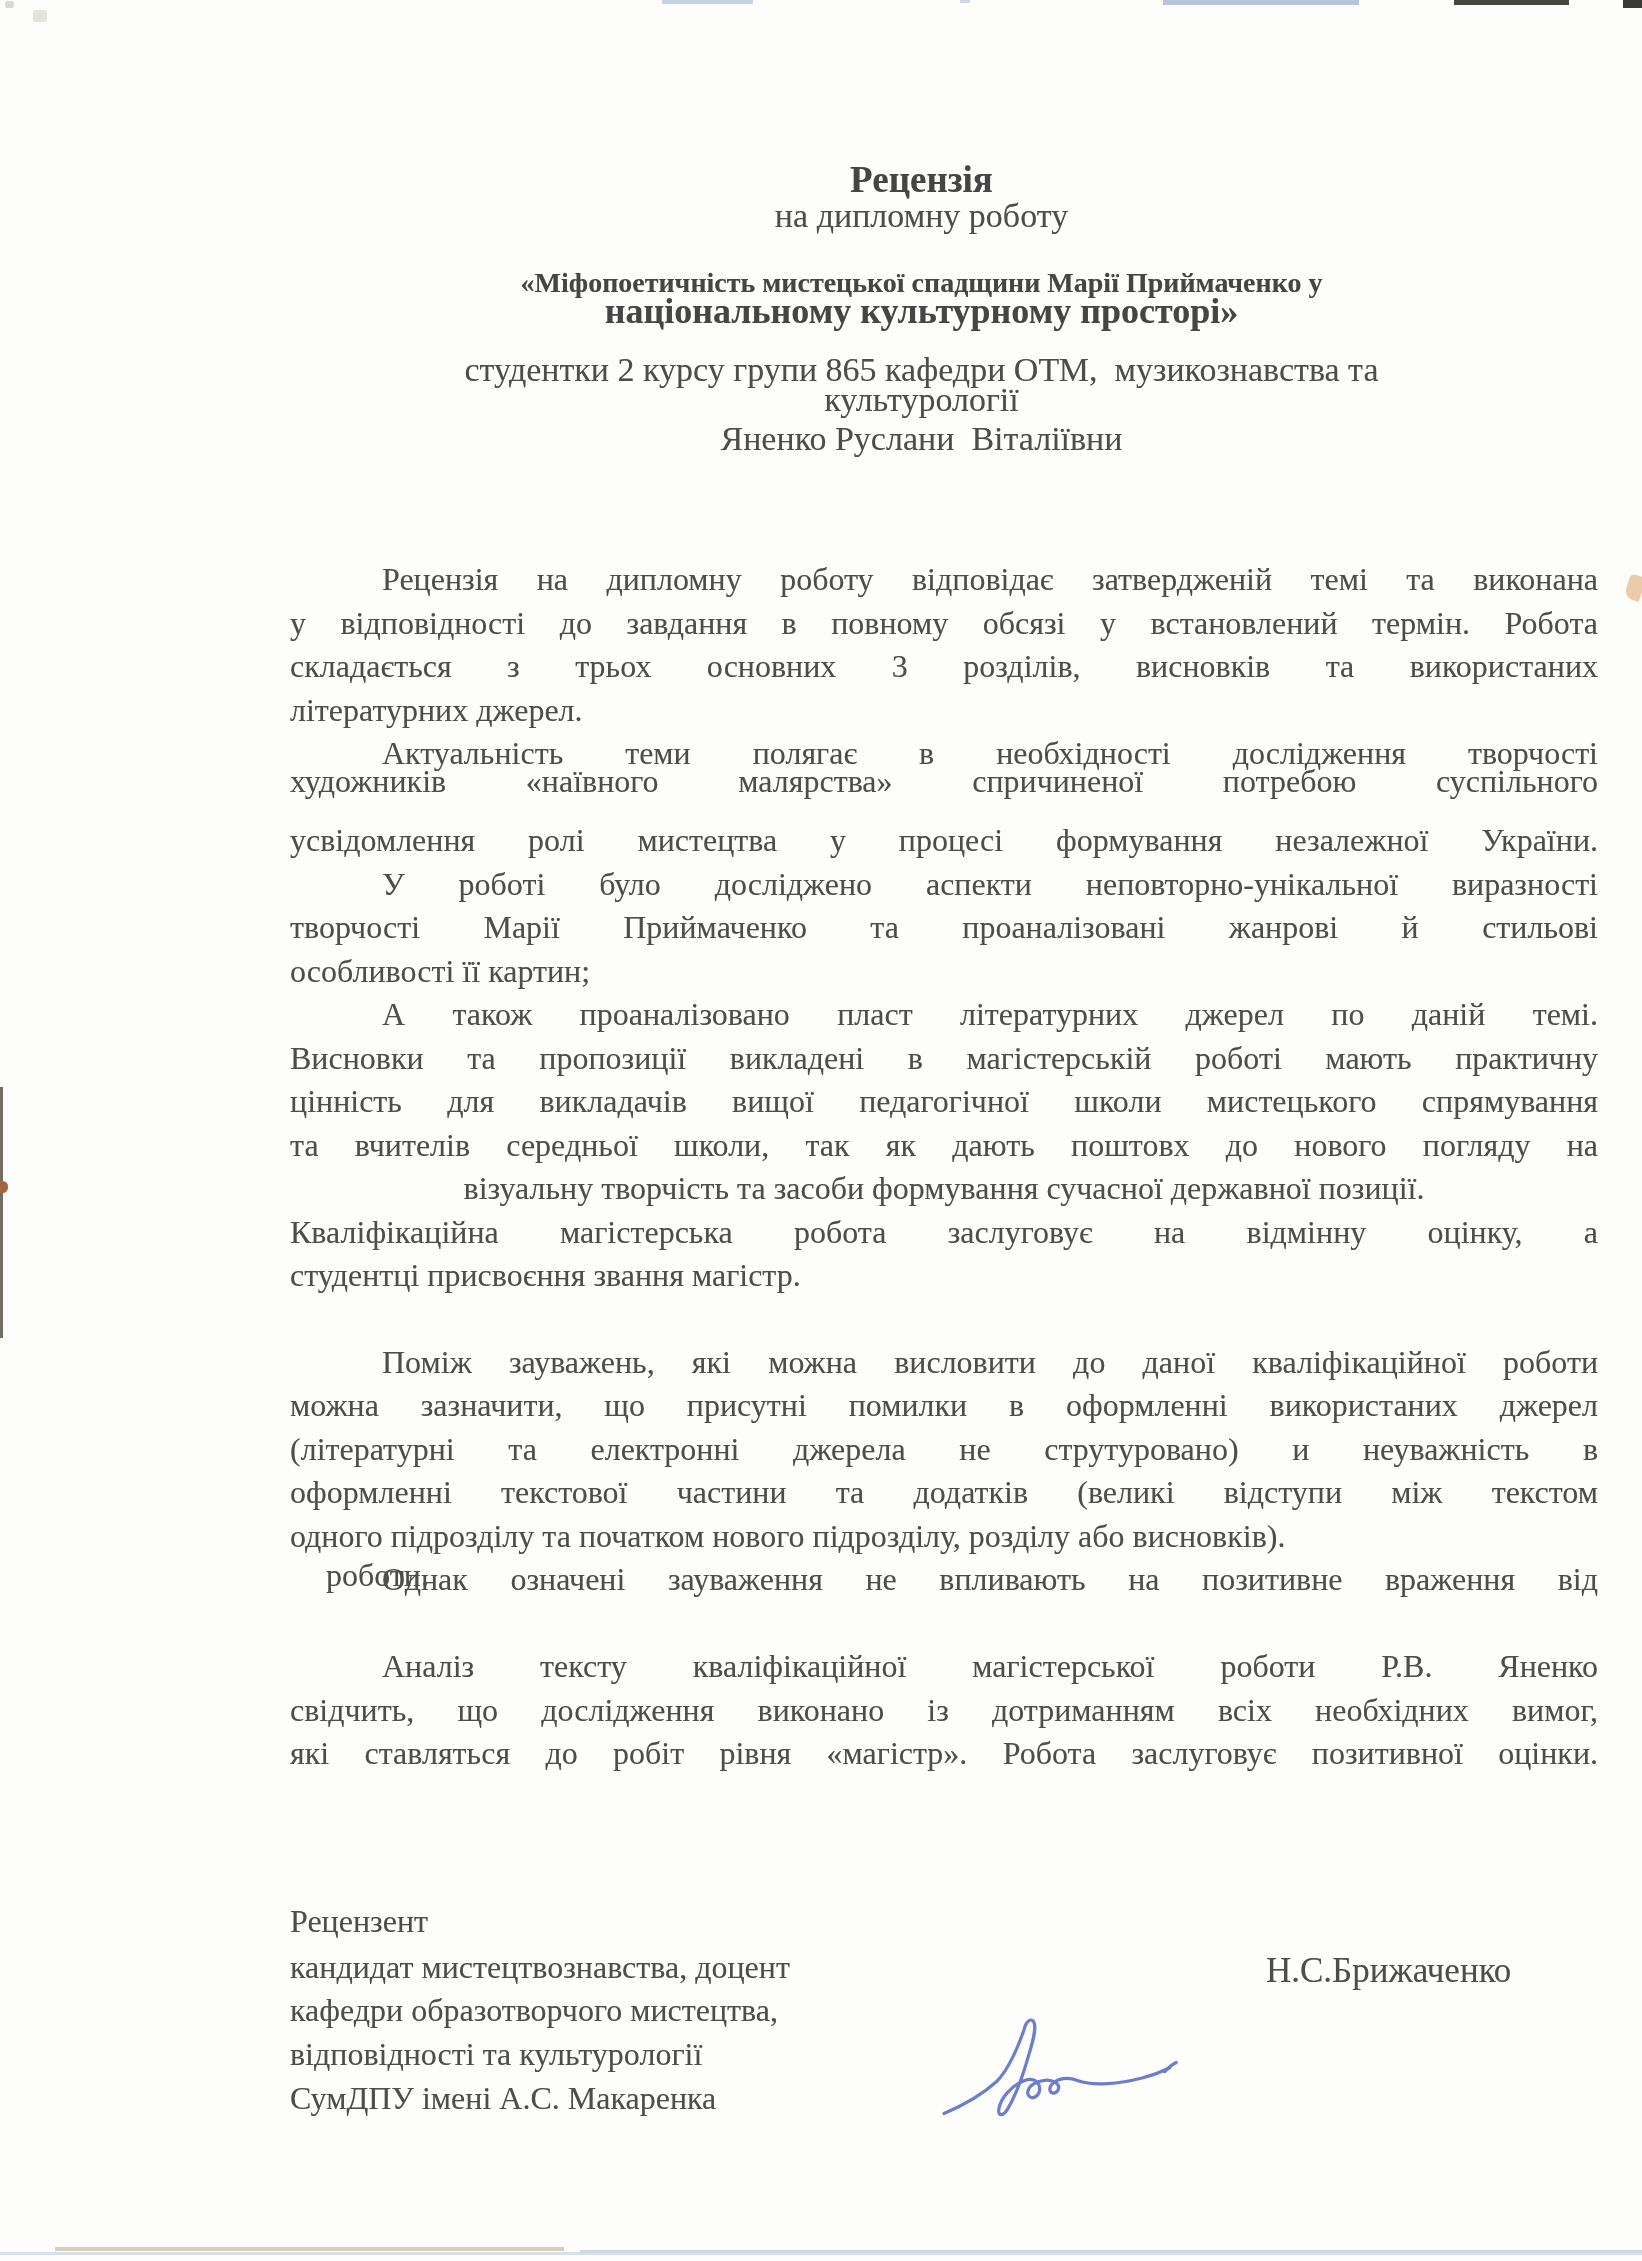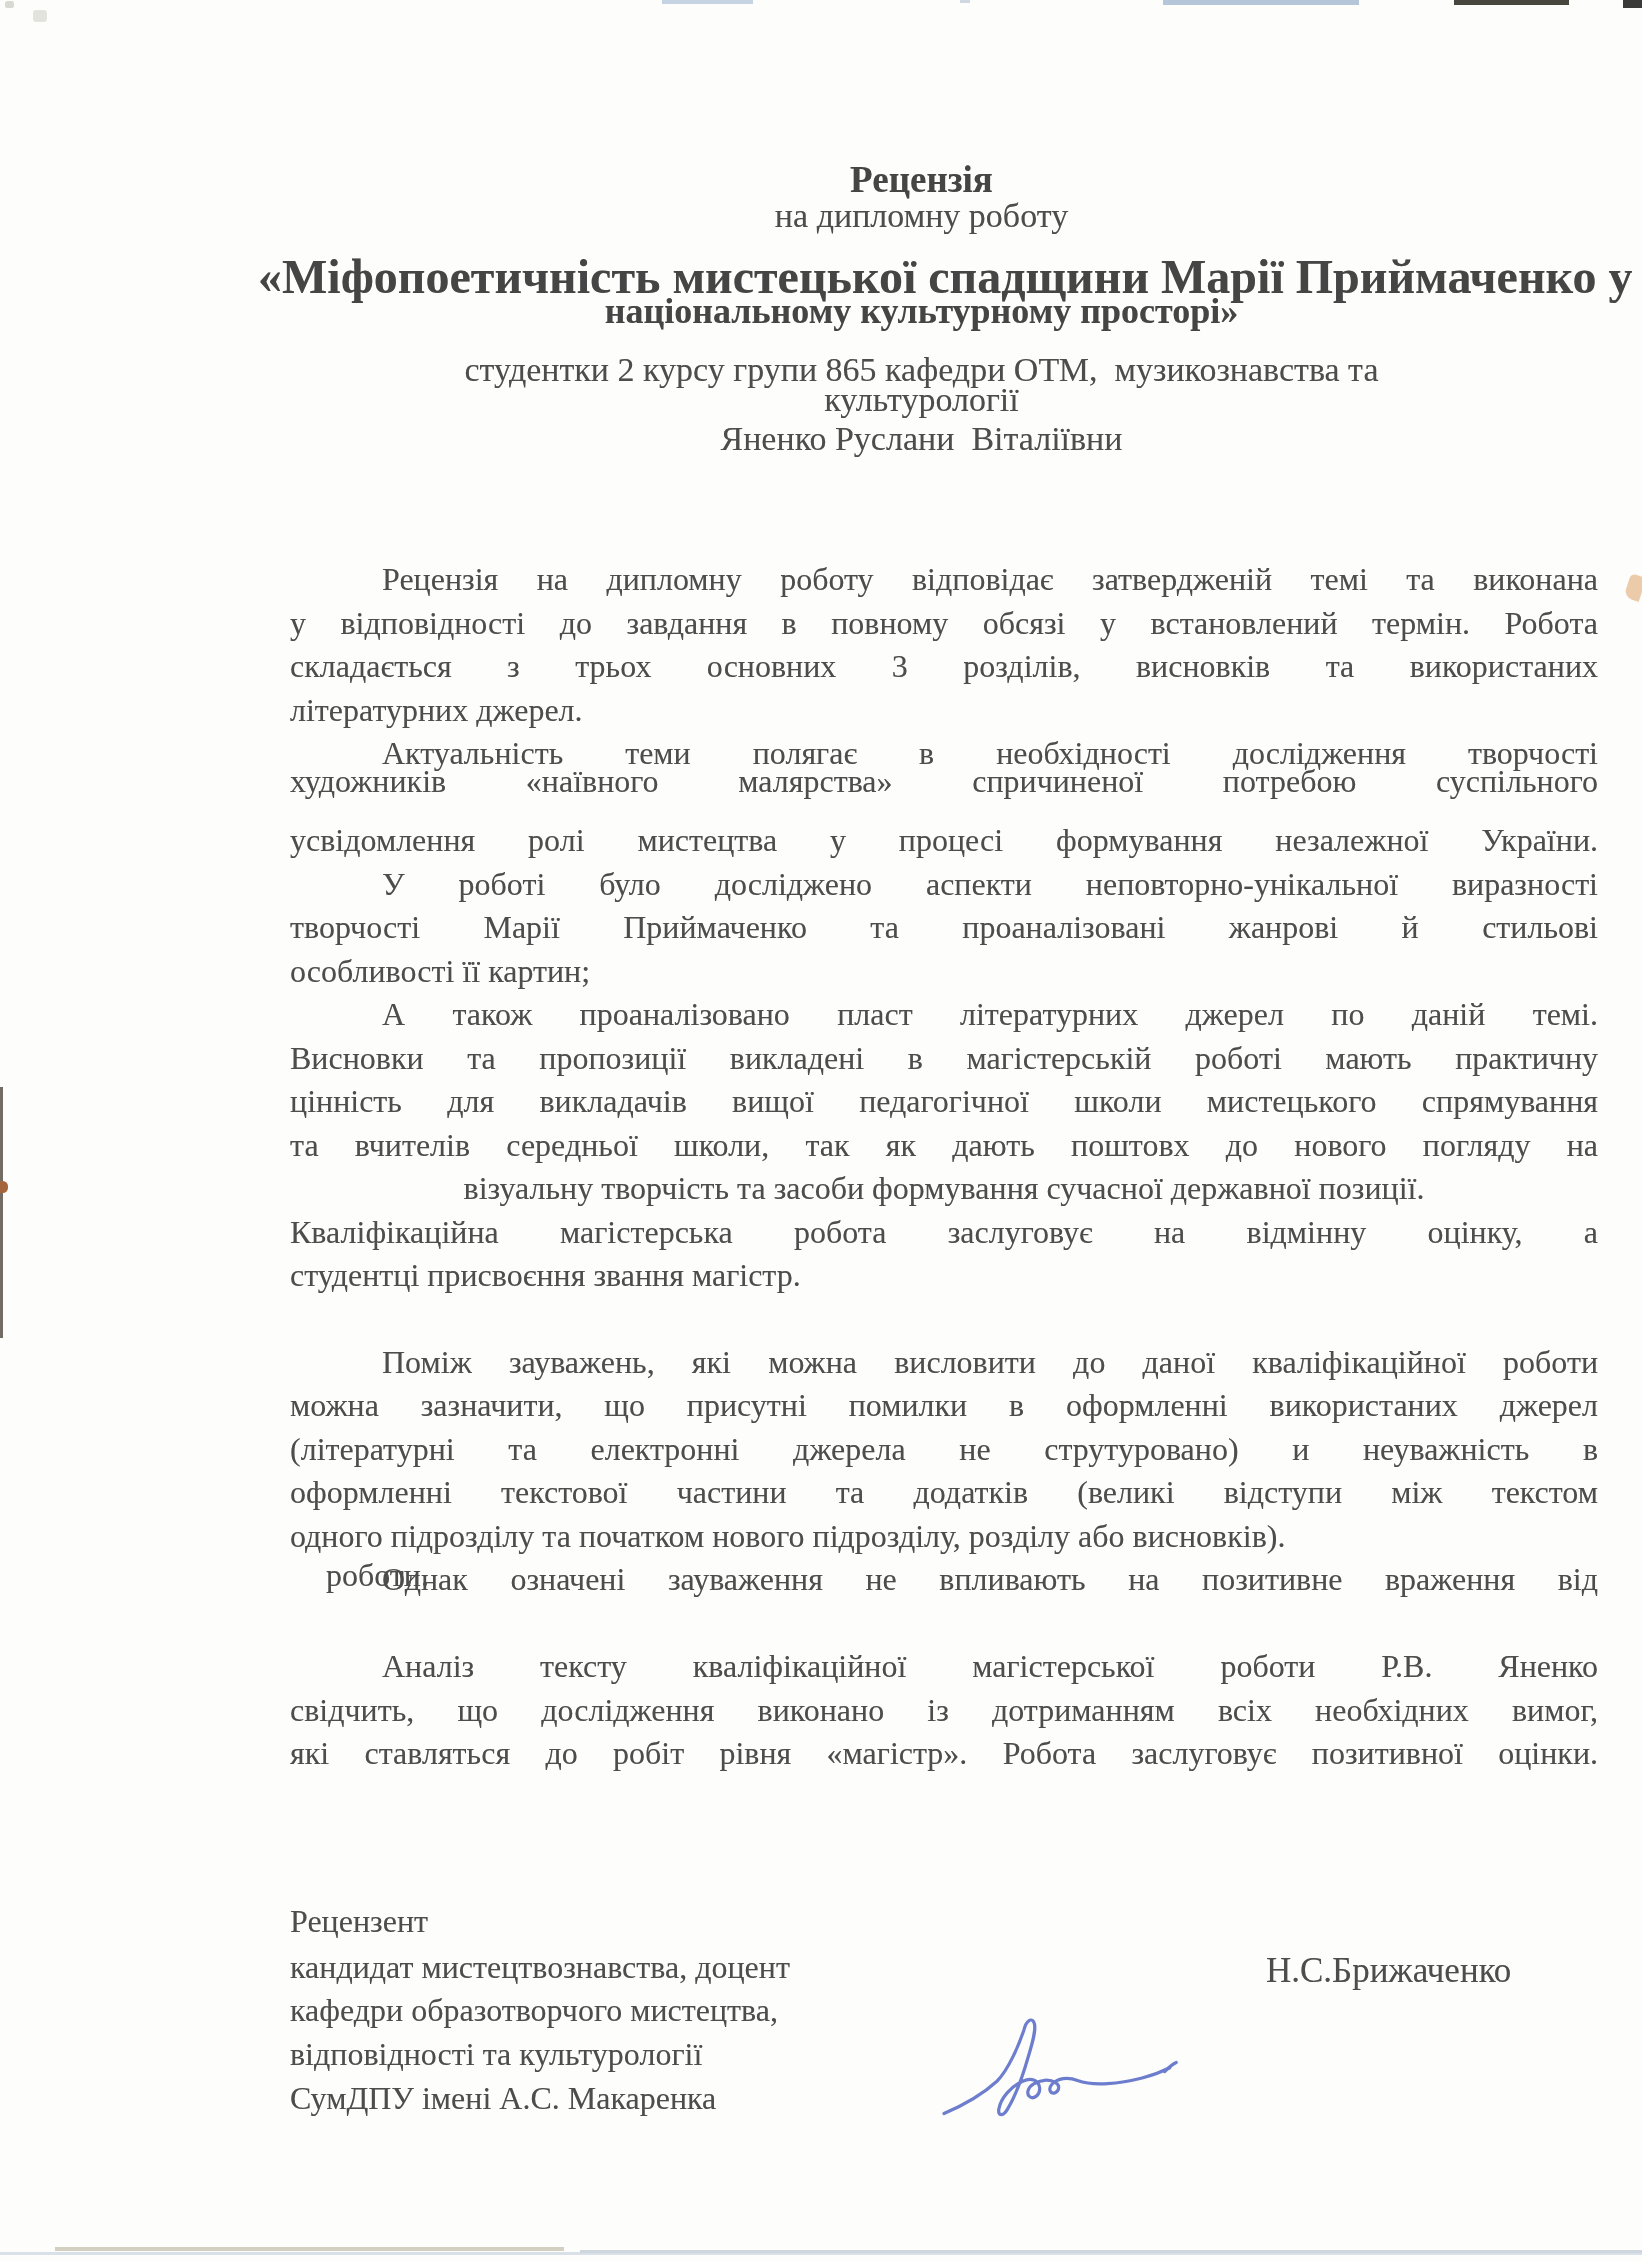--- a/index.html
+++ b/index.html
@@ -42,21 +42,21 @@
   .artifact{ position:absolute; }
 </style>
 </head>
 <body>
 
 <div class="page">
 
   <div id="lines-layer">
       <div class="line c b" style="top: 157px; font-size: 37px; height: 46px; line-height: 46px;">Рецензія</div>
       <div class="line c" style="top: 194px; font-size: 34px; height: 43px; line-height: 43px;">на дипломну роботу</div>
-      <div class="line c b" style="top: 254px; font-size: 48px; height: 45px; line-height: 45px;">«Міфопоетичність мистецької спадщини Марії Приймаченко у</div>
+      <div class="line c b" style="top: 260px; font-size: 28px; height: 45px; line-height: 45px;">«Міфопоетичність мистецької спадщини Марії Приймаченко у</div>
       <div class="line c b" style="top: 289px; font-size: 36px; height: 45px; line-height: 45px;">національному культурному просторі»</div>
       <div class="line c" style="top: 348px; font-size: 34px; height: 43px; line-height: 43px;">студентки 2 курсу групи 865 кафедри ОТМ,  музикознавства та</div>
       <div class="line c" style="top: 378px; font-size: 34px; height: 43px; line-height: 43px;">культурології</div>
       <div class="line c" style="top: 417px; font-size: 34px; height: 43px; line-height: 43px;">Яненко Руслани  Віталіївни</div>
       <div class="line j ind" style="top: 558px;">Рецензія на дипломну роботу відповідає затвердженій темі та виконана</div>
       <div class="line j" style="top: 602px;">у відповідності до завдання в повному обсязі у встановлений термін. Робота</div>
       <div class="line j" style="top: 645px;">складається з трьох основних 3 розділів, висновків та використаних</div>
       <div class="line" style="top: 689px;">літературних джерел.</div>
       <div class="line j ind" style="top: 732px;">Актуальність теми полягає в необхідності дослідження творчості</div>
       <div class="line j" style="top: 760px;">художників «наївного малярства» спричиненої потребою суспільного</div>

